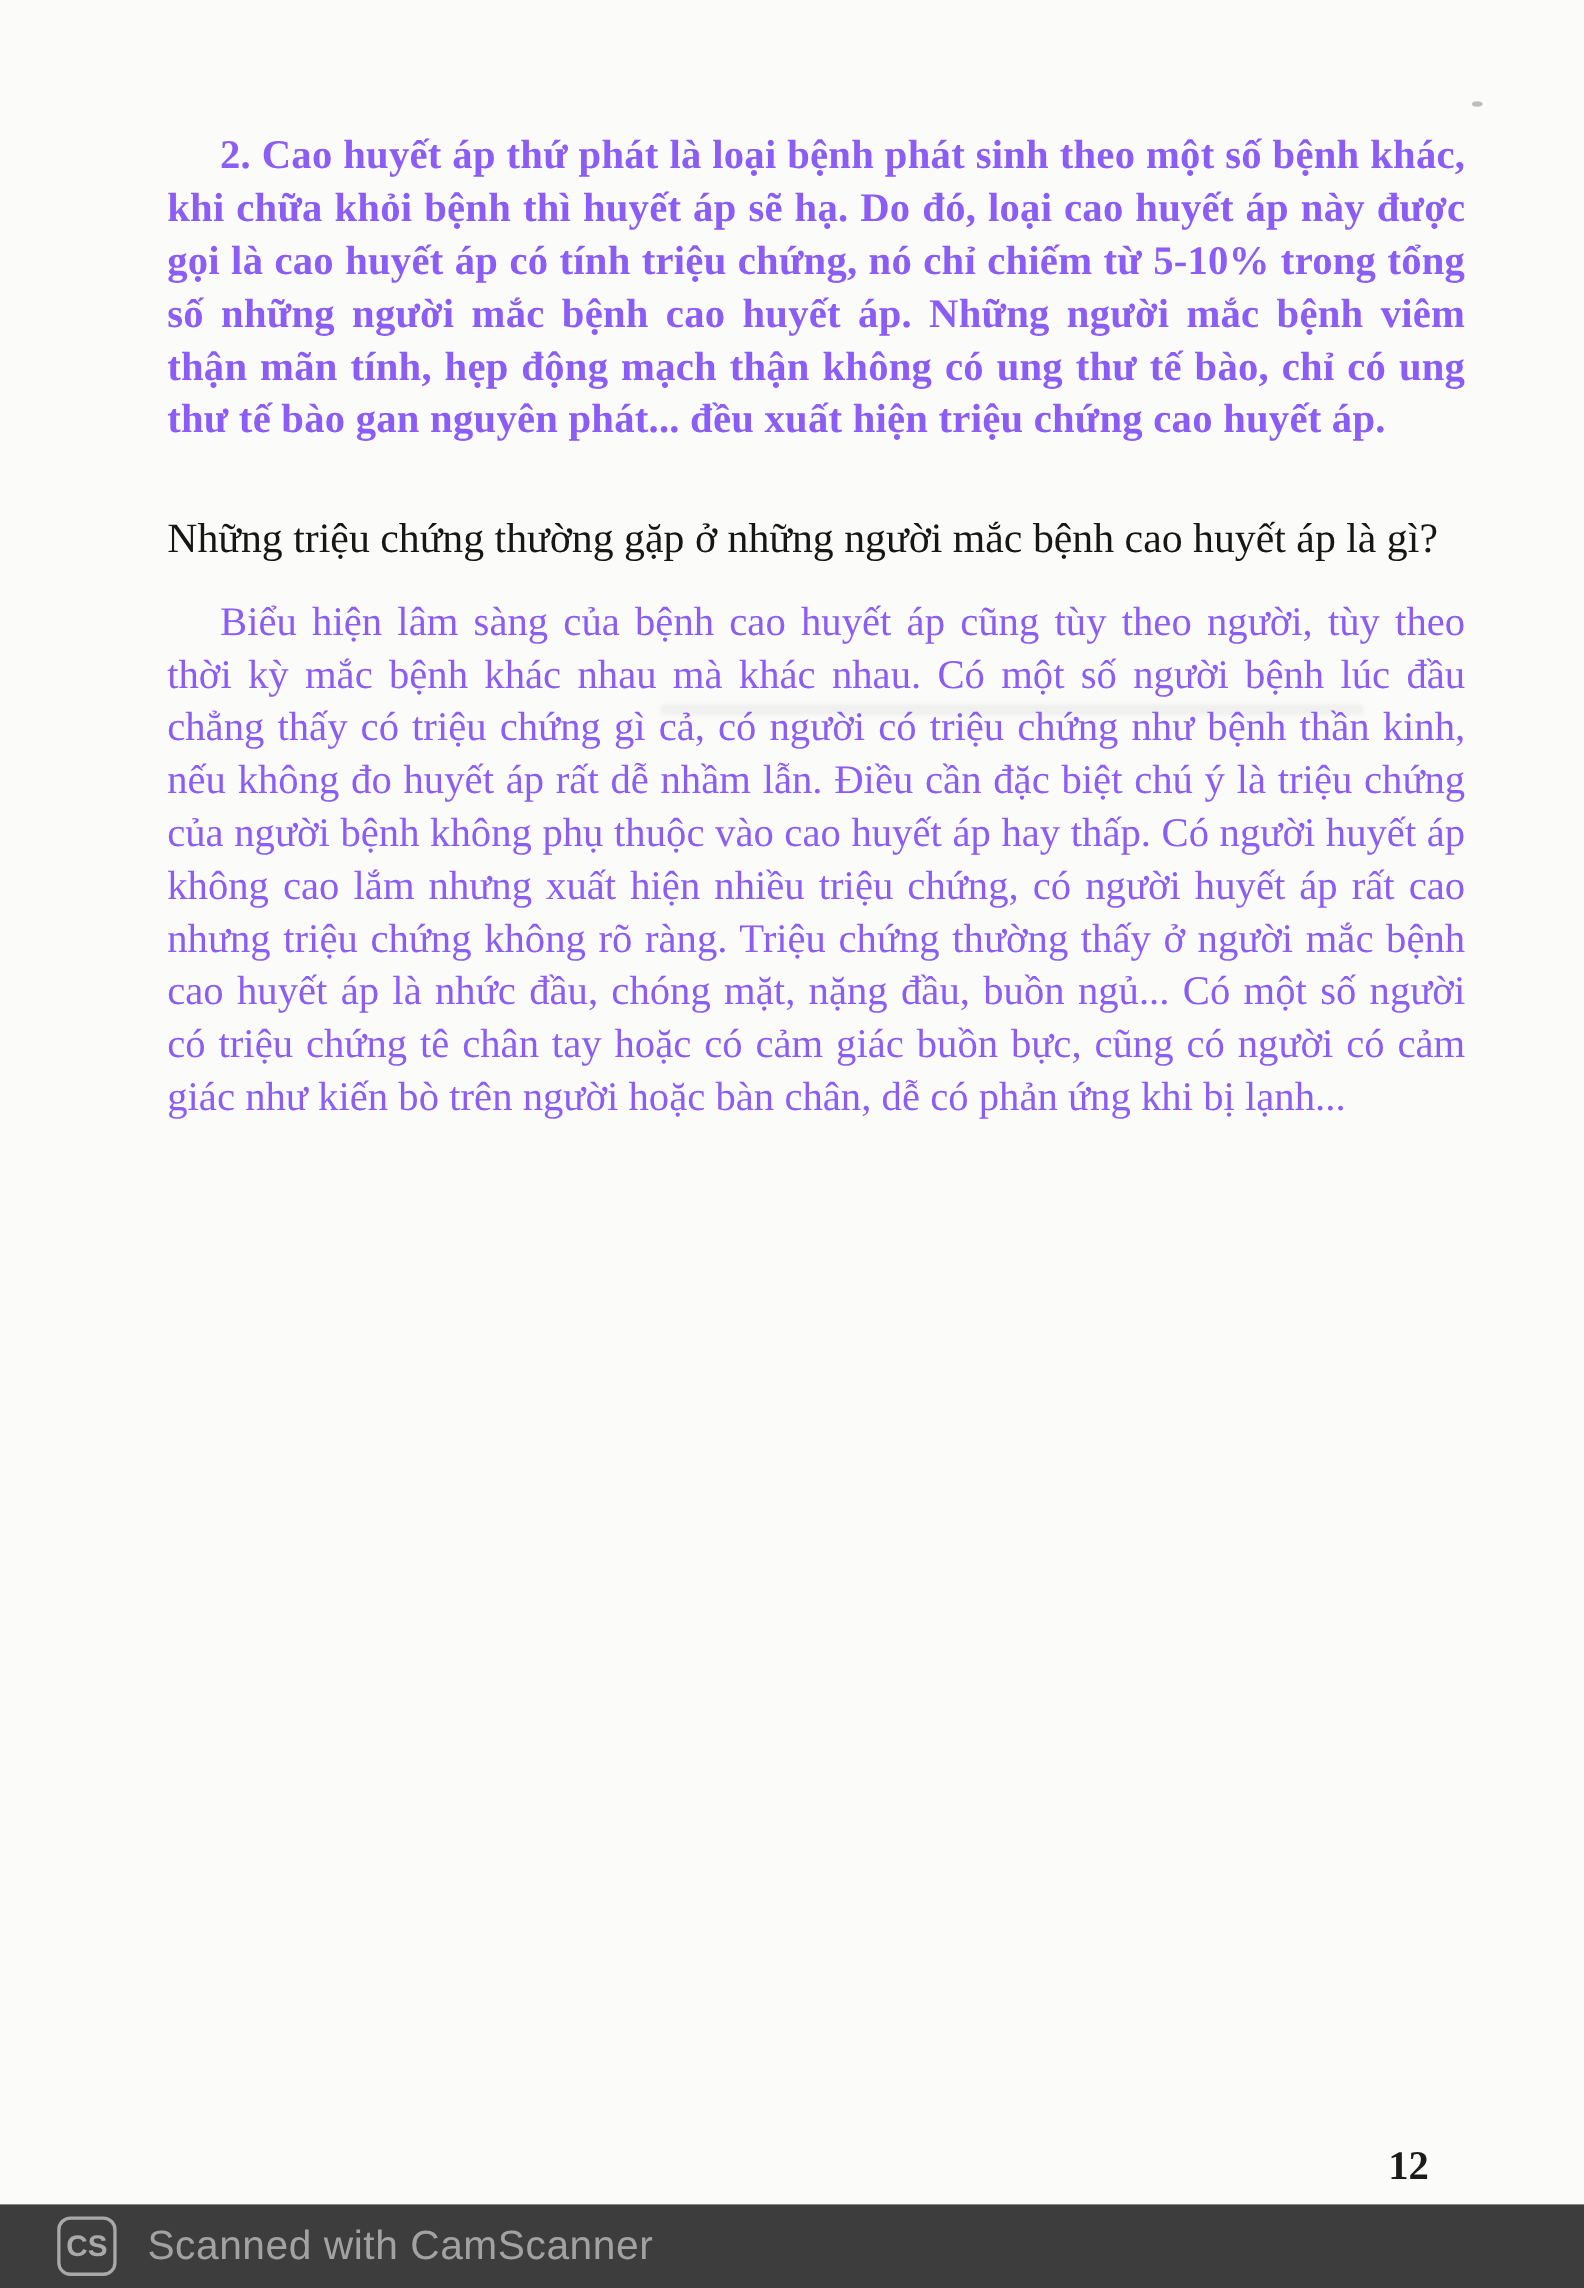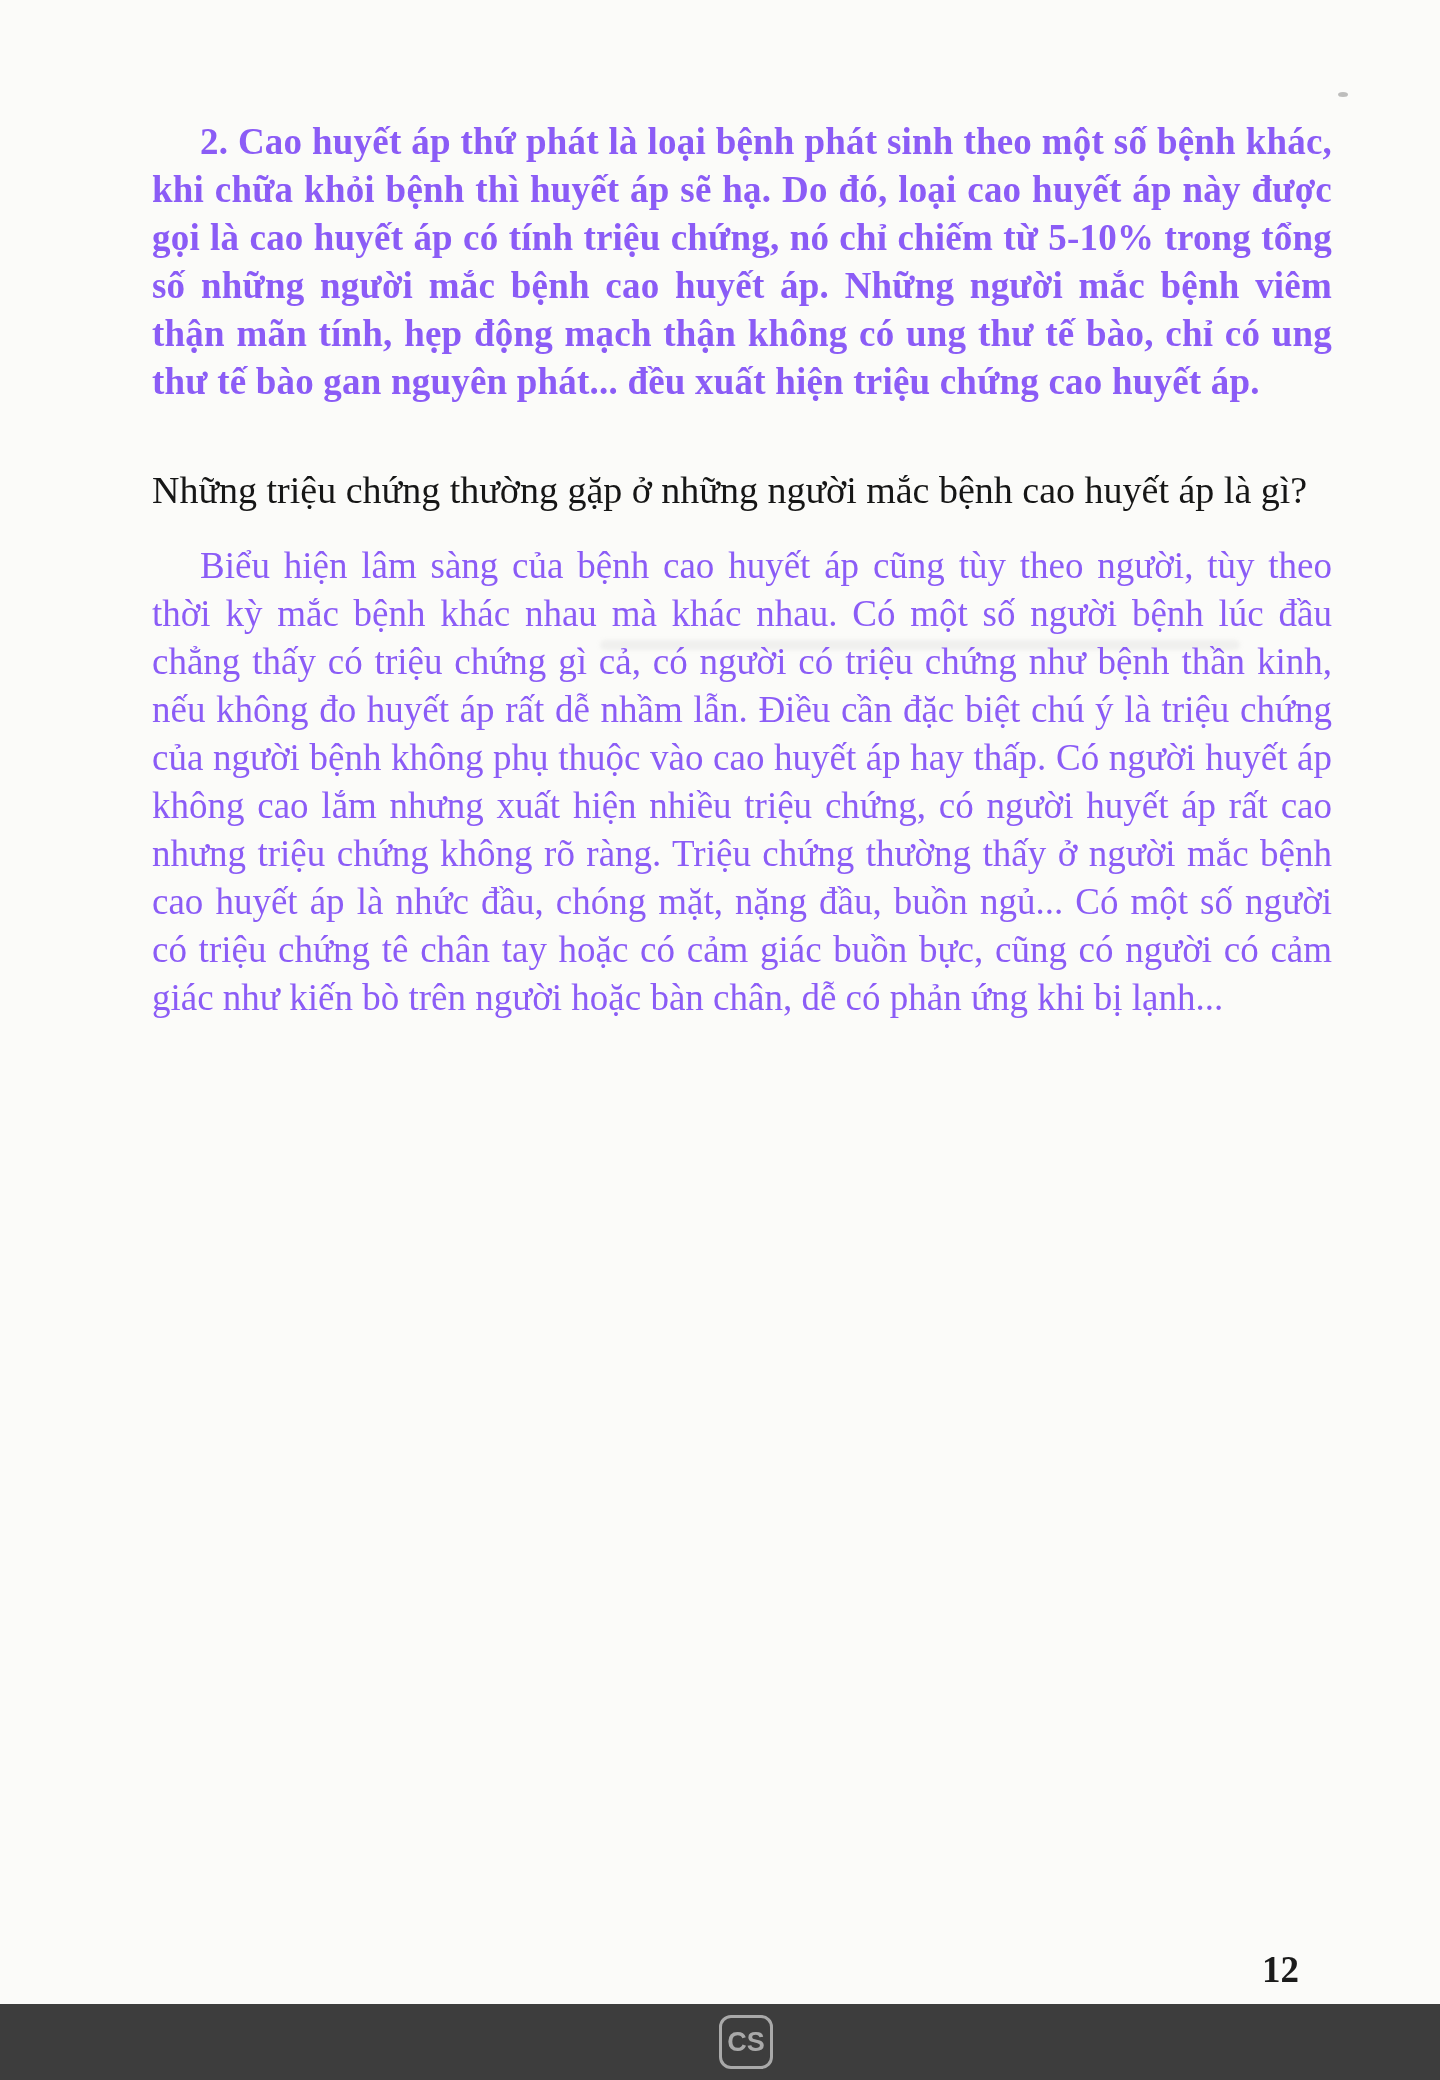--- a/index.html
+++ b/index.html
@@ -86,21 +86,20 @@
   .footer-bar {
     position: absolute;
     left: 0;
     bottom: 0;
     width: 1440px;
     height: 76px;
     background: #3d3d3d;
     display: flex;
     align-items: center;
     padding-left: 52px;
-    justify-content: center;
   }
 
   .cs-logo {
     width: 54px;
     height: 54px;
     border: 3px solid #a9a9a9;
     border-radius: 12px;
     display: flex;
     align-items: center;
     justify-content: center;
@@ -137,13 +136,14 @@
 
   <p class="para para-regular">Biểu hiện lâm sàng của bệnh cao huyết áp cũng tùy theo người, tùy theo thời kỳ mắc bệnh khác nhau mà khác nhau. Có một số người bệnh lúc đầu chẳng thấy có triệu chứng gì cả, có người có triệu chứng như bệnh thần kinh, nếu không đo huyết áp rất dễ nhầm lẫn. Điều cần đặc biệt chú ý là triệu chứng của người bệnh không phụ thuộc vào cao huyết áp hay thấp. Có người huyết áp không cao lắm nhưng xuất hiện nhiều triệu chứng, có người huyết áp rất cao nhưng triệu chứng không rõ ràng. Triệu chứng thường thấy ở người mắc bệnh cao huyết áp là nhức đầu, chóng mặt, nặng đầu, buồn ngủ... Có một số người có triệu chứng tê chân tay hoặc có cảm giác buồn bực, cũng có người có cảm giác như kiến bò trên người hoặc bàn chân, dễ có phản ứng khi bị lạnh...</p>
 </div>
 
 <div class="page-number">12</div>
 
 <div class="footer-bar">
   <div class="cs-logo">
     <span>CS</span>
   </div>
+  <div class="footer-text">Scanned with CamScanner</div>
 </div>
 
 </body></html>

